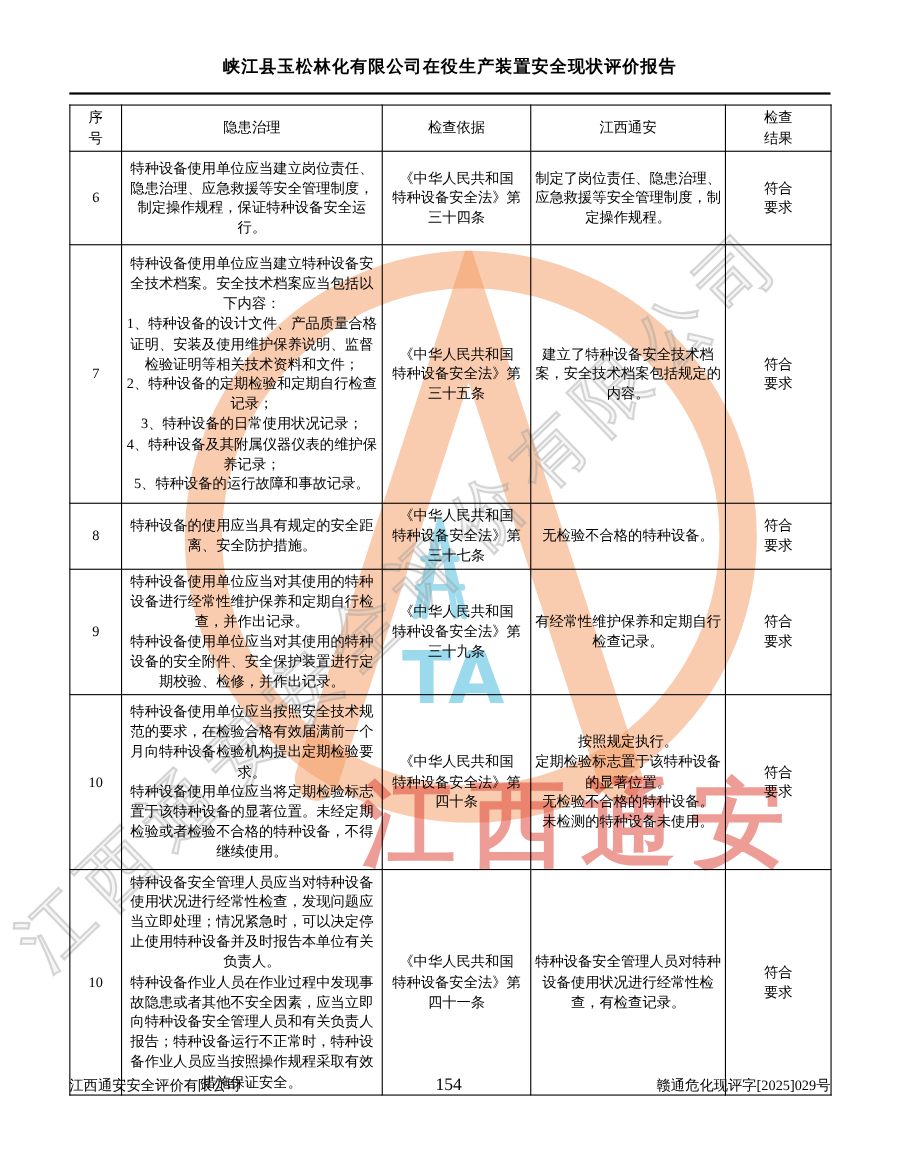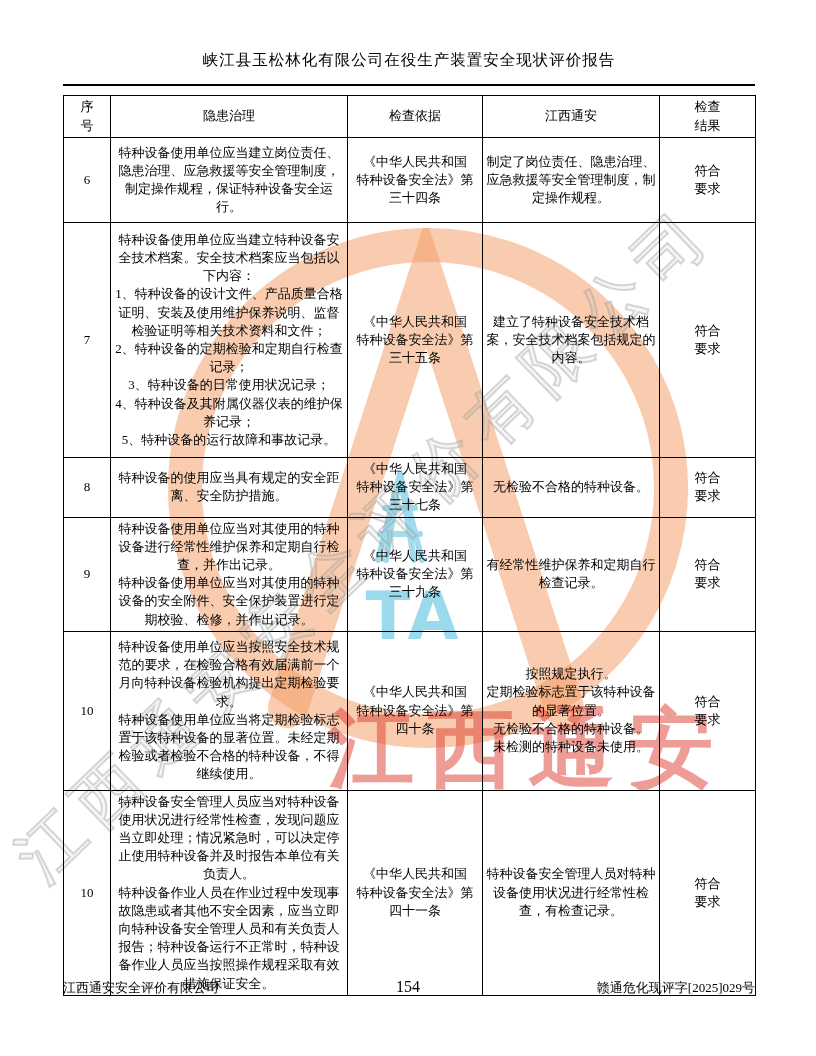--- a/index.html
+++ b/index.html
@@ -33,21 +33,21 @@
     position:absolute;left:28px;top:836px;width:1150px;
     font-size:66px;line-height:1;letter-spacing:12px;white-space:nowrap;
     color:rgba(170,170,170,0.10);
     -webkit-text-stroke:2px rgba(155,155,155,0.40);
     transform:rotate(-44deg);transform-origin:0 50%;
   }
   
   .content{position:relative;z-index:1;}
   .page-title{
     position:absolute;top:50px;left:63px;width:692px;
-    text-align:center;font-size:15.5px;font-weight:normal;letter-spacing:1px;
+    text-align:center;font-size:15.5px;font-weight:bold;letter-spacing:1px;
   }
   .title-rule{
     position:absolute;top:84px;left:63px;width:692px;
     border-top:2px solid #000;
   }
   table.inspection{
     position:absolute;top:95px;left:63px;width:692px;
     border-collapse:collapse;table-layout:fixed;background:transparent;
   }
   table.inspection td{

